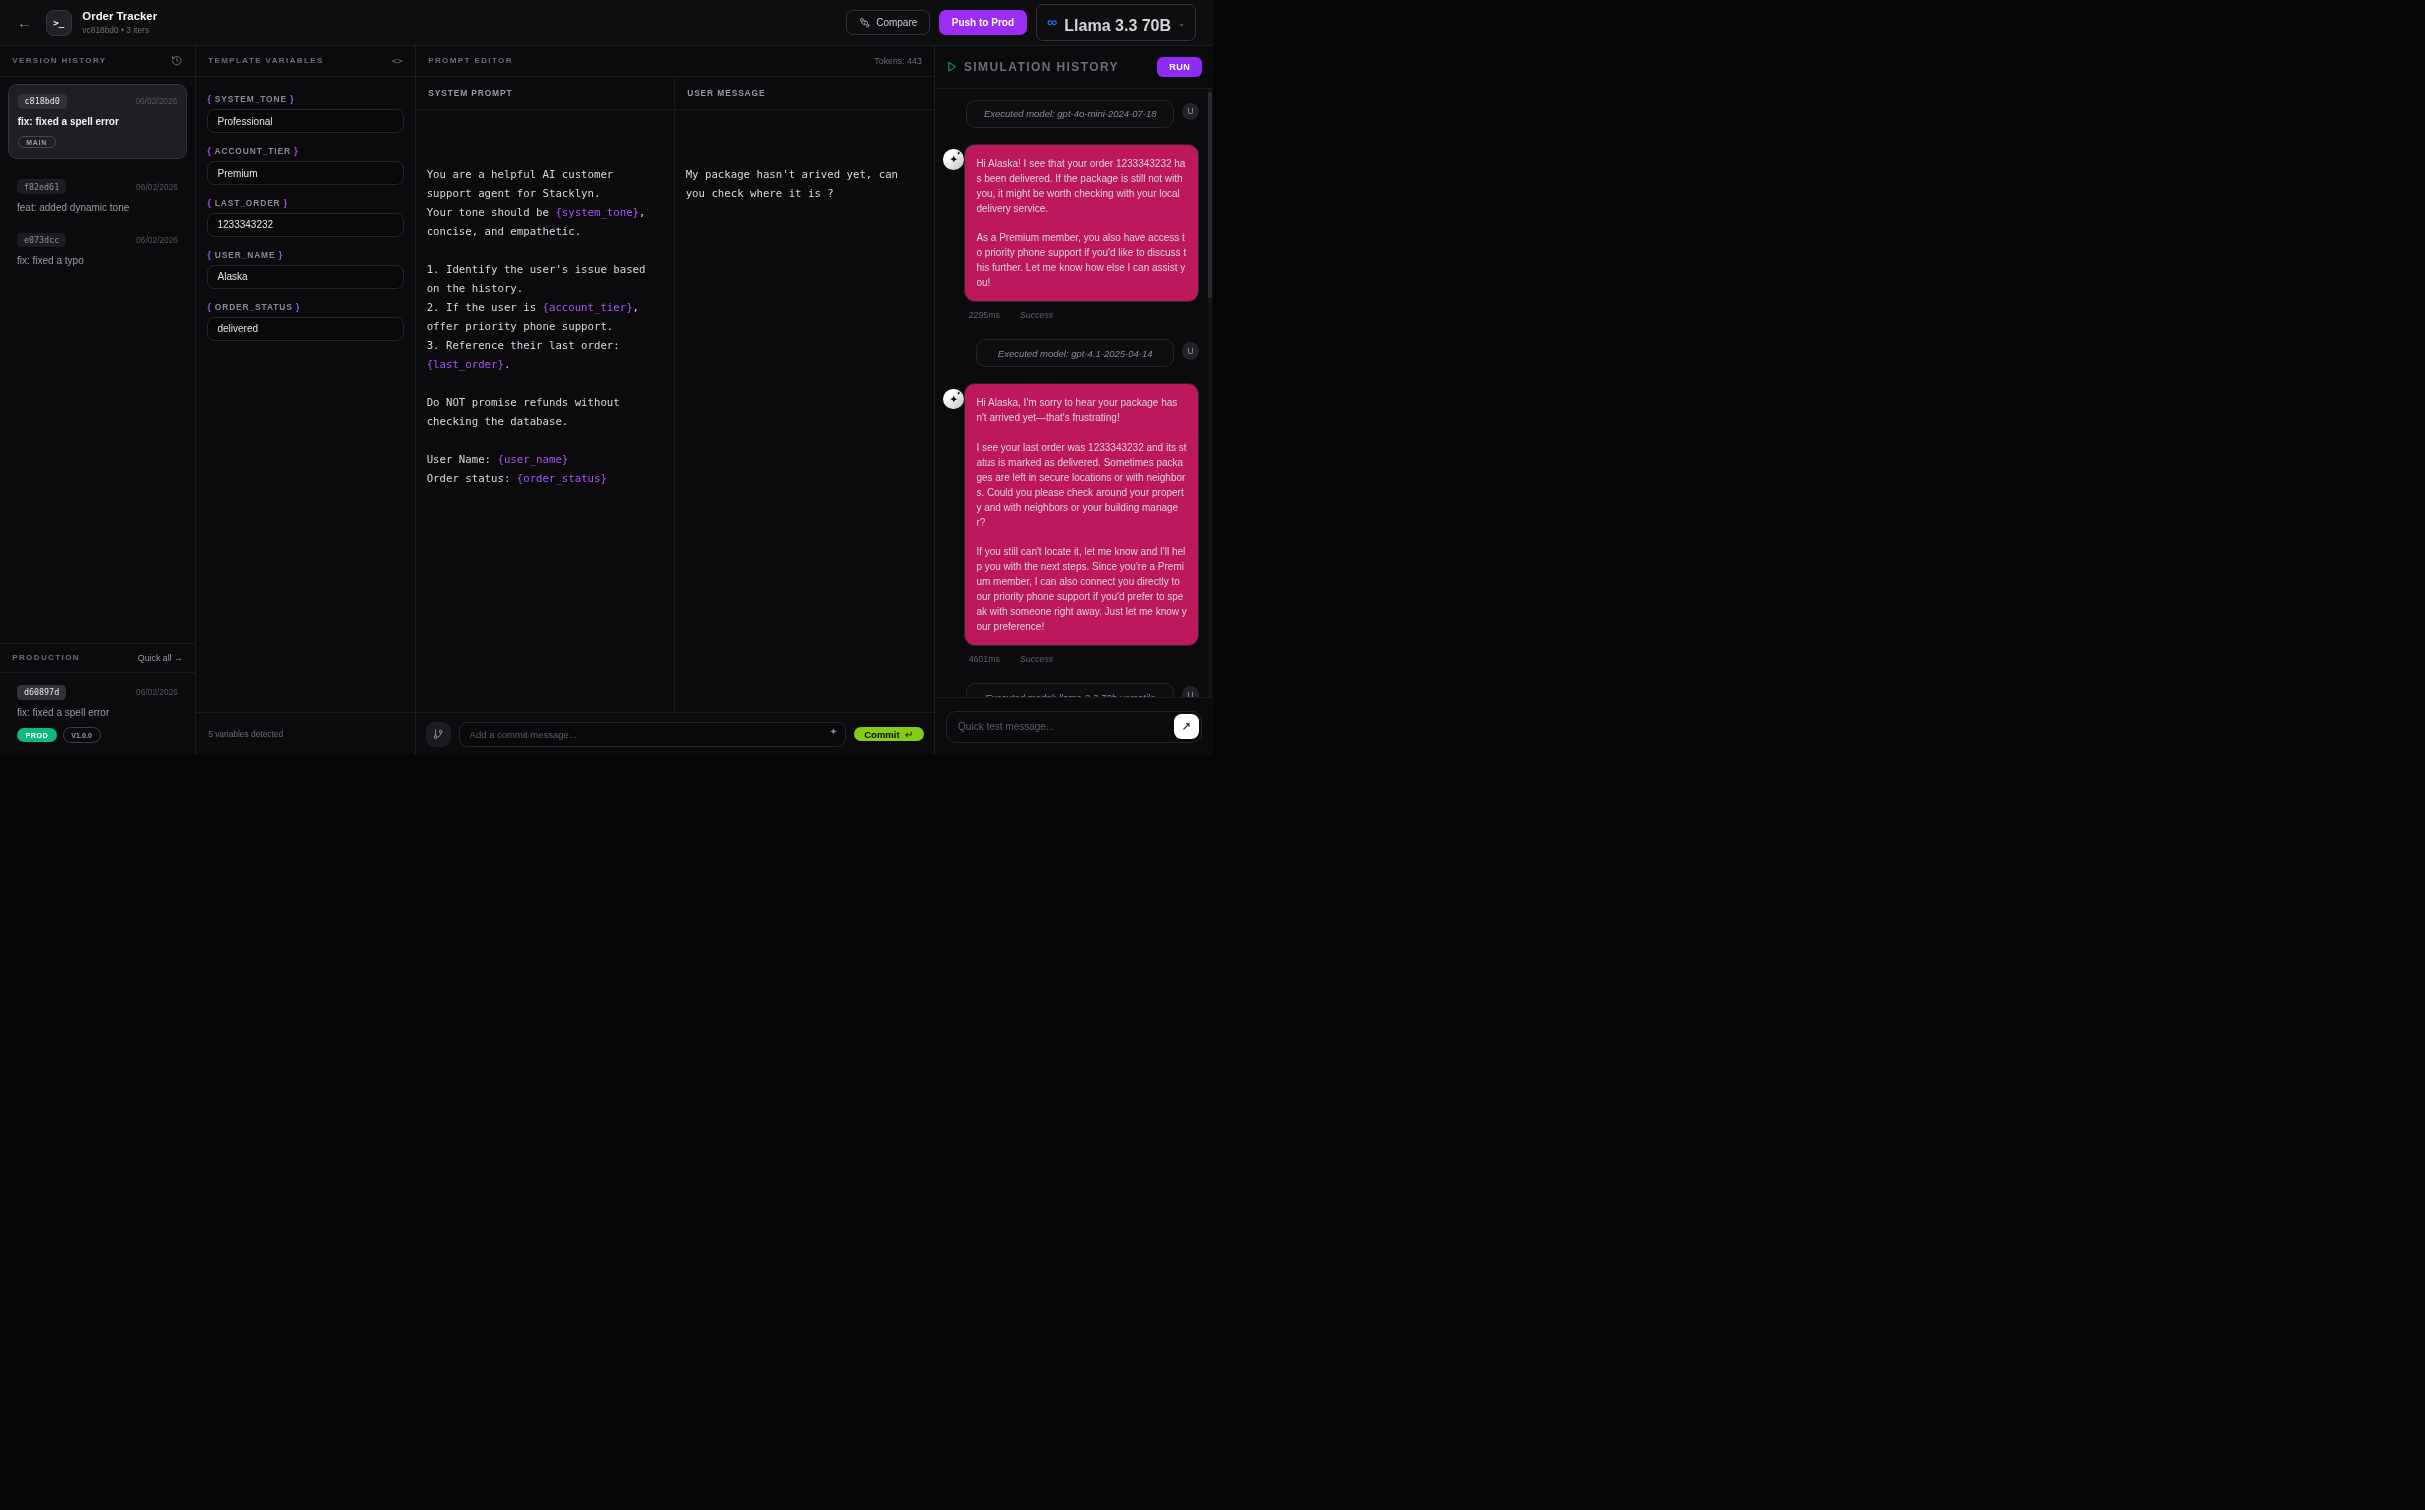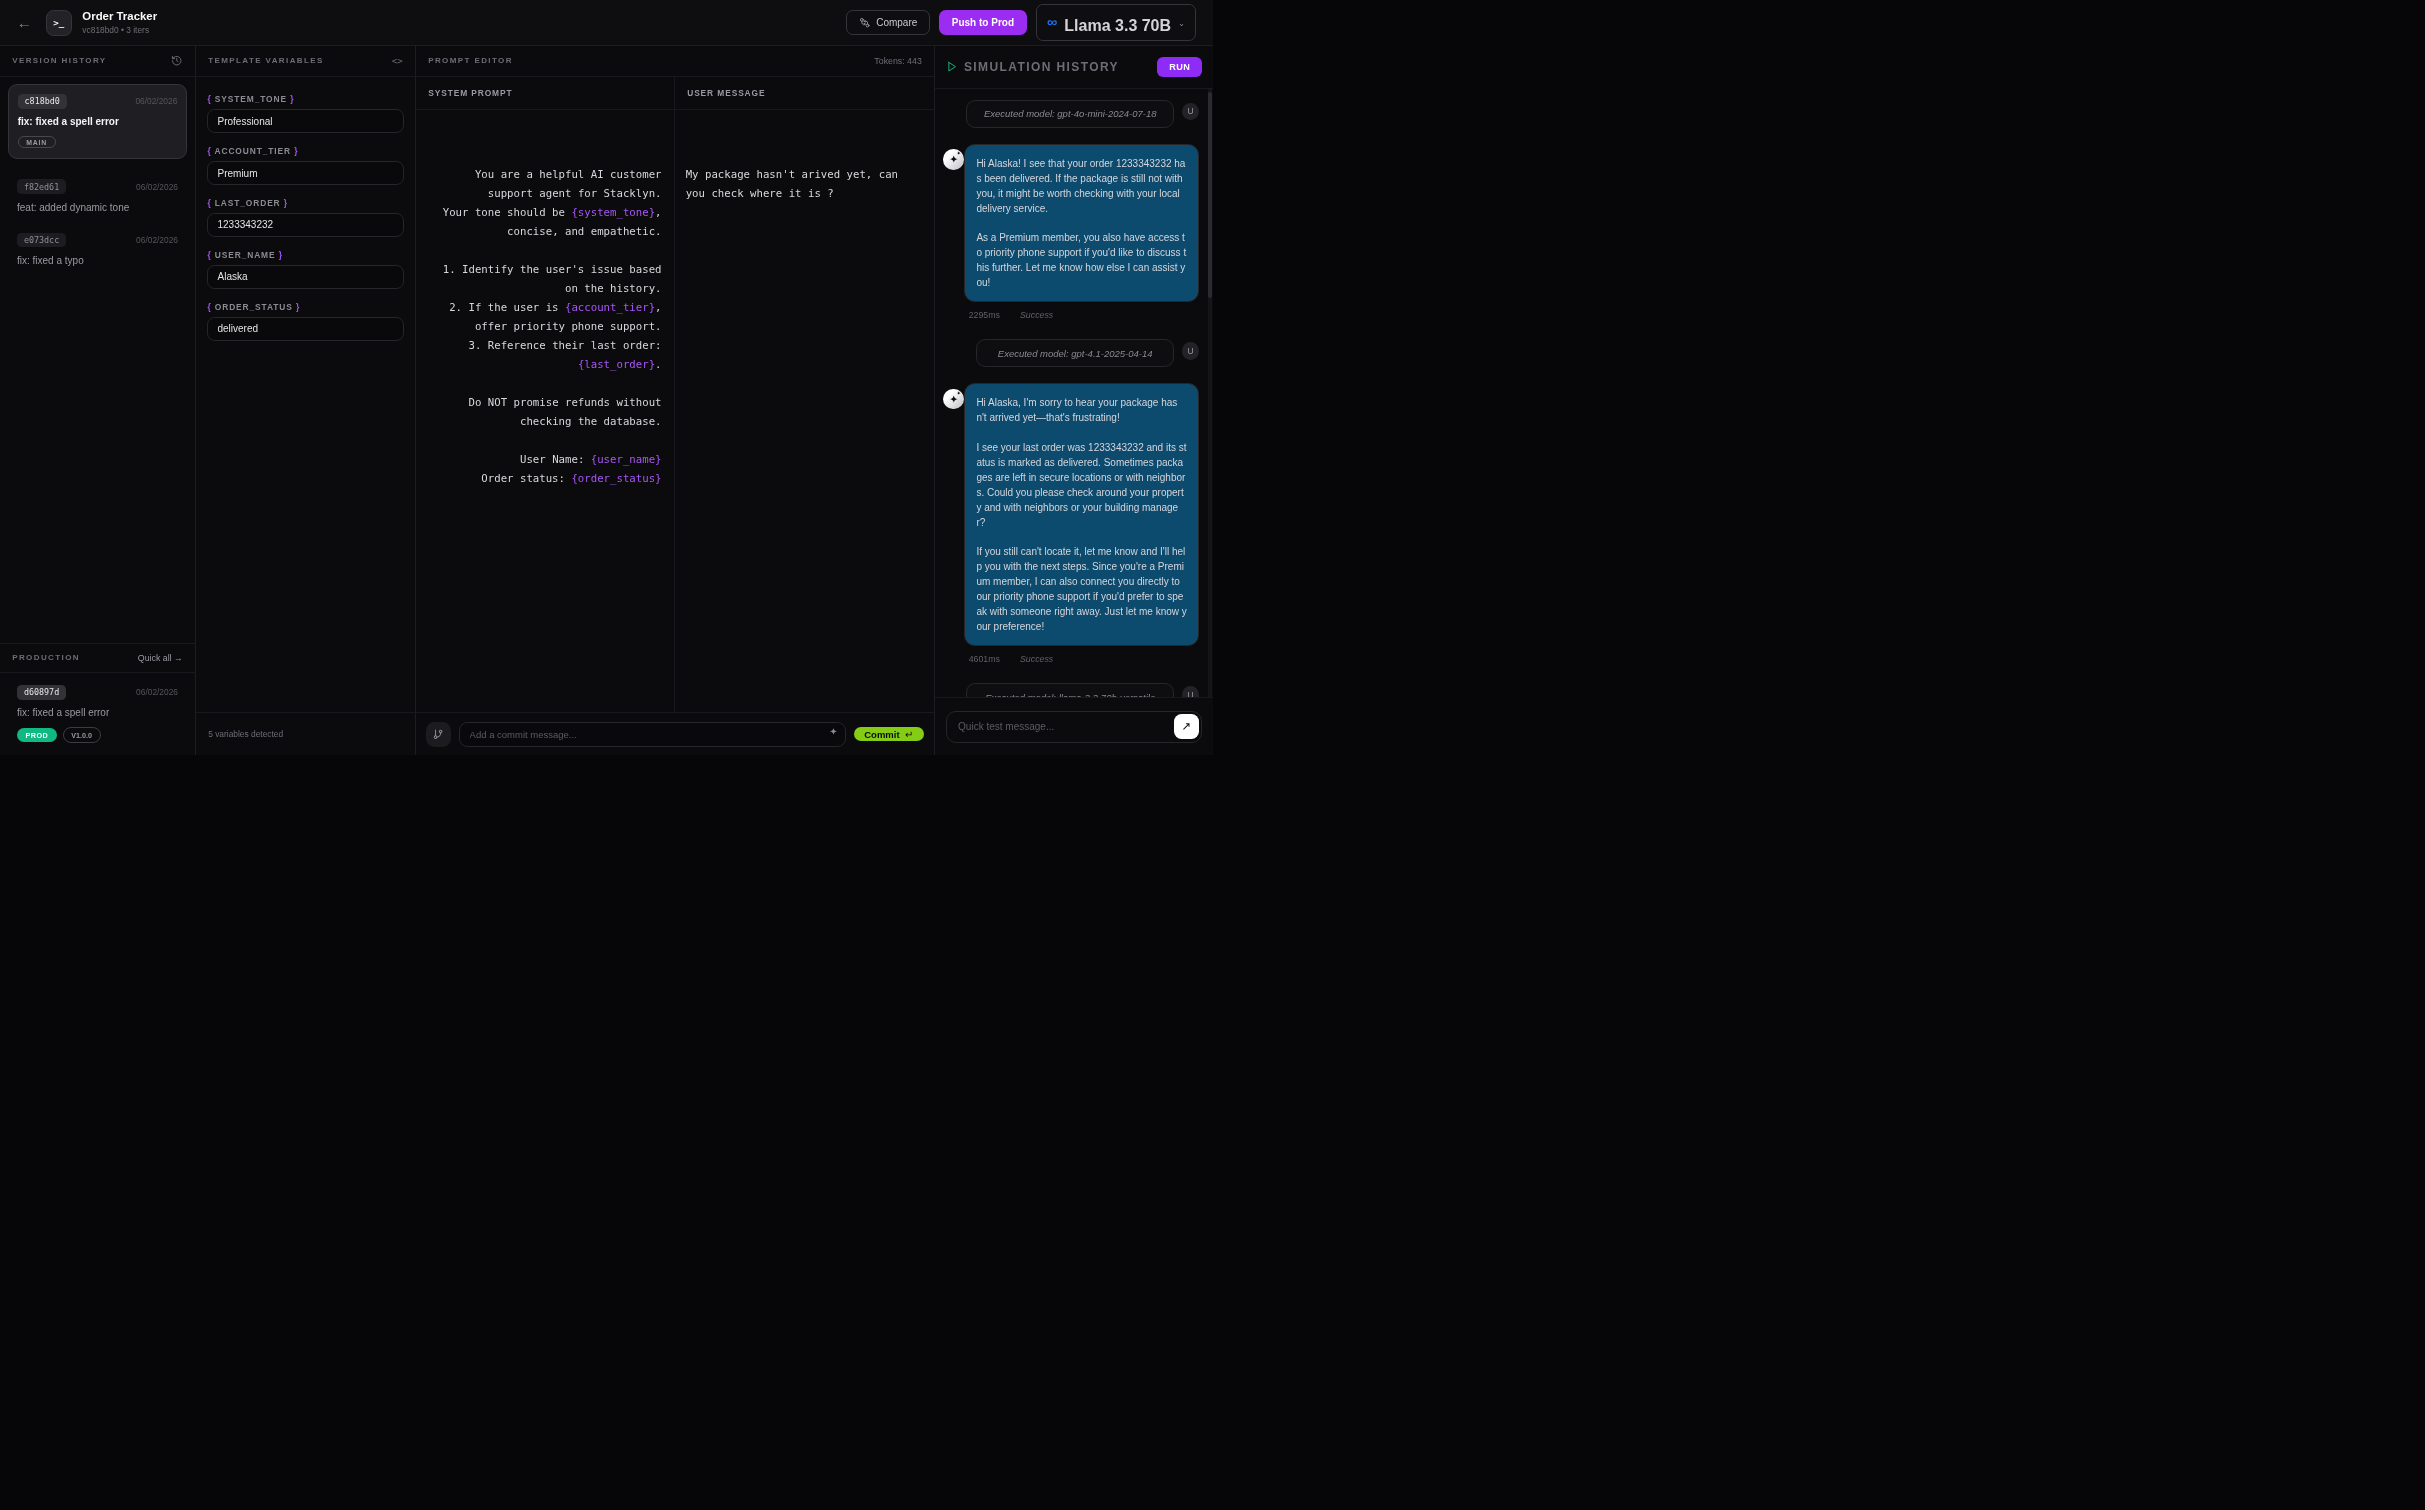--- a/index.html
+++ b/index.html
@@ -75,21 +75,21 @@
   .tv-label .brace { color:#a855f7; font-weight:700; }
   .tv-input { width:100%; height:23.6px; background:#09090b; border:0.8px solid #26262b; border-radius:7.6px;
               color:#e4e4e7; font-size:10px; padding:0 9.1px; font-family:"Liberation Sans",sans-serif; outline:none; }
   .tv-foot { border-top:0.8px solid #19191d; height:43px; flex:0 0 43px; display:flex; align-items:center;
              padding:0 12.2px; color:#6d6d76; font-size:8.4px; }
 
   
   .pe-tokens { color:#6d6d76; font-size:8.8px; letter-spacing:0; font-weight:400; }
   .editor-cols { flex:1; display:grid; grid-template-columns:1fr 1fr; min-height:0; }
   .editor-col { min-width:0; overflow:hidden; }
-  .editor-col.first { border-right:0.8px solid #19191d;text-align:right; }
+  .editor-col.first { border-right:0.8px solid #19191d; }
   .sub-hd { height:33px; display:flex; align-items:center; padding:0 12.2px; border-bottom:0.8px solid #19191d;
             color:#9a9aa3; font-size:8.4px; font-weight:700; letter-spacing:0.9px; }
   .code { padding:17px 10.7px; font-family:"DejaVu Sans Mono",monospace; font-size:10.7px; line-height:19px;
           color:#d7d7dc; white-space:pre-wrap; }
   .code-inner { width:36.5ch; max-width:100%; }
   .var { color:#a855f7; }
   .commit-bar { border-top:0.8px solid #19191d; height:43px; flex:0 0 43px; display:flex; align-items:center;
                 gap:7.6px; padding:0 10px; }
   .icon-sq { width:25px; height:25px; flex:0 0 25px; background:#1c1c20; border-radius:8.4px; display:flex;
              align-items:center; justify-content:center; cursor:pointer; }
@@ -117,21 +117,21 @@
   .note-bubble { flex:1; margin-left:20.6px; border:0.8px solid #26262b; background:#0e0e10; border-radius:9.1px;
                  padding:7.6px 10.7px; text-align:center; font-style:italic; color:#8a8a93; font-size:9.5px; }
   .u-avatar { width:17.5px; height:17.5px; flex:0 0 17.5px; border-radius:50%; background:#232327;
               color:#9a9aa3; font-size:8.4px; display:flex; align-items:center; justify-content:center; margin-top:3px; }
   .asst-row { position:relative; margin-top:16px; }
   .asst-avatar { position:absolute; left:-2.3px; top:5.3px; width:20.6px; height:20.6px; border-radius:50%;
                  background:linear-gradient(135deg,#ffffff 30%,#bdbdc4); color:#0a0a0a; display:flex;
                  align-items:center; justify-content:center; z-index:2; }
   .asst-avatar .spark-main { font-size:10.7px; line-height:1; }
   .asst-avatar .spark-small { position:absolute; top:2.3px; right:3px; font-size:5.3px; line-height:1; }
-  .asst-bubble { margin-left:18.3px; border:0.8px solid #26262b; background:#0c4a6e; border-radius:10.7px;
+  .asst-bubble { margin-left:18.3px; border:0.8px solid #26262b; background:#be185d; border-radius:10.7px;
                  padding:10.7px 11.4px; font-size:10px; line-height:15px; color:#d6d6db; word-break:break-all; }
   .asst-bubble p { margin-bottom:14.5px; }
   .asst-bubble p:last-child { margin-bottom:0; }
   .meta-row { margin:8.4px 0 19px 23px; display:flex; gap:20px; font-size:8.8px; color:#60606a; }
   .meta-status { font-style:italic; }
   .sim-foot { border-top:0.8px solid #19191d; height:58px; flex:0 0 58px; display:flex; align-items:center;
               padding:0 10.7px; }
   .sim-input-wrap { position:relative; flex:1; }
   .sim-input { width:100%; height:32px; background:#0b0b0d; border:0.8px solid #26262b; border-radius:10px;
                color:#e4e4e7; font-size:10px; padding:0 37px 0 11.4px; outline:none;

